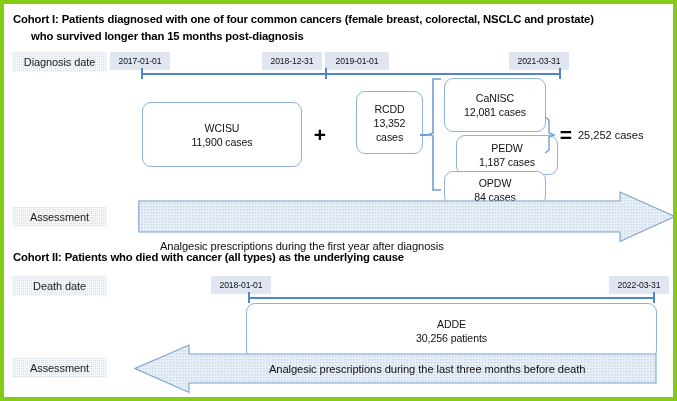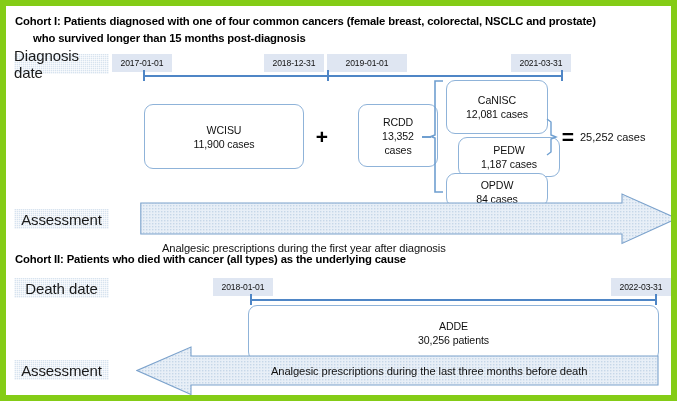--- a/index.html
+++ b/index.html
@@ -2,21 +2,21 @@
 <html><head>
 <meta charset="utf-8">
 <style>
   html,body{margin:0;padding:0;background:#fff;}
   body{font-family:"Liberation Sans","DejaVu Sans",sans-serif;}
 
   #canvas{
     position:relative;
     width:677px;height:401px;
     background:#ffffff;
-    border:6px solid #84cc16;
+    border:4px solid #84cc16;
     box-sizing:border-box;
     overflow:hidden;
   }
 
   .abs{position:absolute;box-sizing:border-box;}
 
   
   .cohort-title{
     font-weight:bold;
     font-size:11.3px;
@@ -25,21 +25,21 @@
     line-height:15px;
     white-space:nowrap;
   }
 
   
   .row-label{
     background-color:#d7e3ef;
     background-image:
       repeating-linear-gradient(0deg, rgba(255,255,255,.62) 0 1px, rgba(255,255,255,0) 1px 2px),
       repeating-linear-gradient(90deg, rgba(255,255,255,.62) 0 1px, rgba(255,255,255,0) 1px 2px);
-    font-size:15px;
+    font-size:11px;
     color:#1a1a1a;
     display:flex;align-items:center;justify-content:center;
     letter-spacing:-0.1px;
   }
 
   
   .date-chip{
     background:#dfe6f2;
     font-size:8.6px;
     color:#111;
@@ -97,36 +97,36 @@
 
 <div id="canvas">
 
   <div class="abs cohort-title" style="left:9px;top:8px;">Cohort I: Patients diagnosed with one of four common cancers (female breast, colorectal, NSCLC and prostate)</div>
   <div class="abs cohort-title" style="left:27px;top:25px;">who survived longer than 15 months post-diagnosis</div>
 
   <div class="abs row-label" style="left:8px;top:48px;width:95px;height:20px;">Diagnosis date</div>
 
   <div class="abs date-chip" style="left:106px;top:48px;width:60px;height:18px;">2017-01-01</div>
   <div class="abs date-chip" style="left:258px;top:48px;width:60px;height:18px;">2018-12-31</div>
-  <div class="abs date-chip" style="left:321px;top:48px;width:80px;height:18px;text-align:center;">2019-01-01</div>
+  <div class="abs date-chip" style="left:321px;top:48px;width:64px;height:18px;text-align:center;">2019-01-01</div>
   <div class="abs date-chip" style="left:505px;top:48px;width:60px;height:18px;">2021-03-31</div>
 
   <div class="abs tl-line" style="left:137px;top:69px;width:420px;"></div>
   <div class="abs tl-tick" style="left:137px;top:64px;height:11px;"></div>
   <div class="abs tl-tick" style="left:321px;top:64px;height:11px;"></div>
   <div class="abs tl-tick" style="left:555px;top:64px;height:11px;"></div>
 
   <div class="abs data-box" style="left:138px;top:98px;width:160px;height:65px;">
     <span class="ln">WCISU</span>
     <span class="ln">11,900 cases</span>
   </div>
 
   <div class="abs op" style="left:305px;top:118px;width:22px;height:26px;">+</div>
 
-  <div class="abs data-box" style="left:352px;top:98px;width:80px;height:63px;">
+  <div class="abs data-box" style="left:352px;top:87px;width:67px;height:63px;">
     <span class="ln">RCDD</span>
     <span class="ln">13,352</span>
     <span class="ln">cases</span>
   </div>
 
   <div class="abs brace" style="left:424px;top:73px;width:14px;height:115px;">
     <svg width="14" height="115" viewBox="0 0 14 115">
       <path d="M13 2 L5 2 L5 56 L1 57.5 L5 59 L5 113 L13 113" fill="none" stroke="#6f9fd0" stroke-width="1.6"></path>
     </svg>
   </div>

